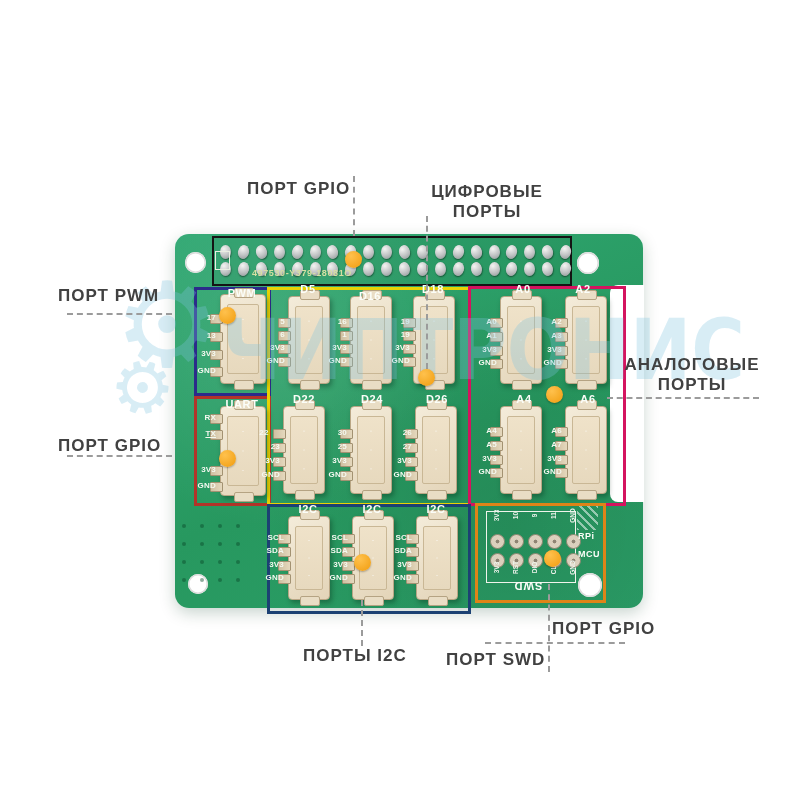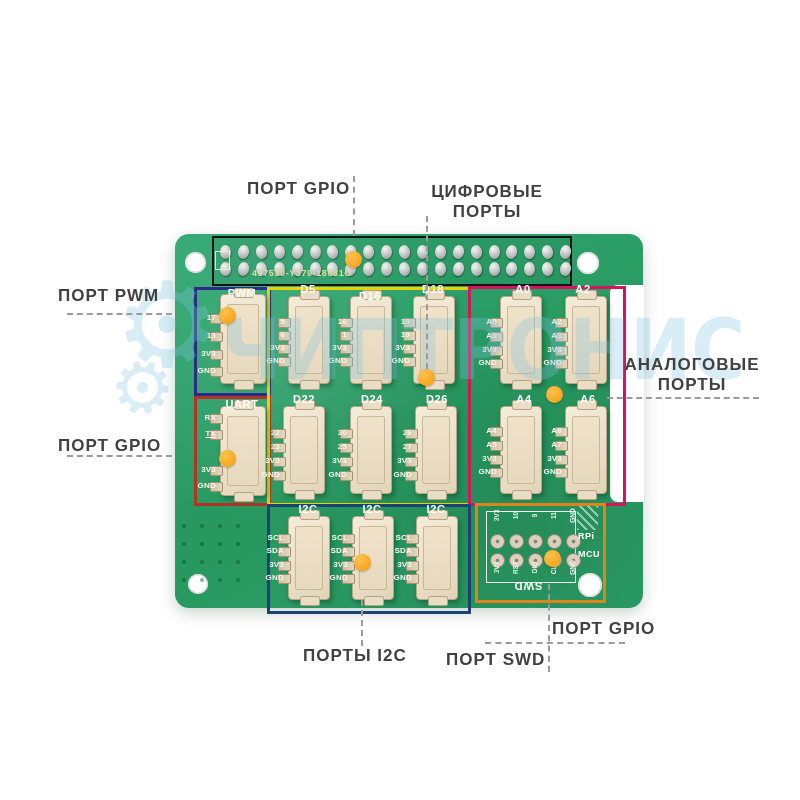--- a/index.html
+++ b/index.html
@@ -210,21 +210,21 @@
       <div class="pin-tab" style="position: absolute; left: 403px; top: 344px;"></div>
       <div class="pin-label" style="position: absolute; left: 378px; top: 343px;">3V3</div>
       <div class="pin-tab" style="position: absolute; left: 403px; top: 357px;"></div>
       <div class="pin-label" style="position: absolute; left: 378px; top: 356px;">GND</div>
       <div class="conn" style="position: absolute; left: 283px; top: 406px; width: 40px; height: 86px;">
         <div class="inner" style="position: absolute;"></div>
         <div class="slot" style="position: absolute;"></div>
       </div>
       <div class="port-title" style="position: absolute; left: 279px; top: 393px;">D22</div>
       <div class="pin-tab" style="position: absolute; left: 273px; top: 429px;"></div>
-      <div class="pin-label" style="position: absolute; left: 248px; top: 428px;">22</div>
+      <div class="pin-label" style="position: absolute; left: 248px; top: 428px; text-align: center;">22</div>
       <div class="pin-tab" style="position: absolute; left: 273px; top: 443px;"></div>
       <div class="pin-label" style="position: absolute; left: 248px; top: 442px;">23</div>
       <div class="pin-tab" style="position: absolute; left: 273px; top: 457px;"></div>
       <div class="pin-label" style="position: absolute; left: 248px; top: 456px;">3V3</div>
       <div class="pin-tab" style="position: absolute; left: 273px; top: 471px;"></div>
       <div class="pin-label" style="position: absolute; left: 248px; top: 470px;">GND</div>
       <div class="conn" style="position: absolute; left: 350px; top: 406px; width: 40px; height: 86px;">
         <div class="inner" style="position: absolute;"></div>
         <div class="slot" style="position: absolute;"></div>
       </div>

